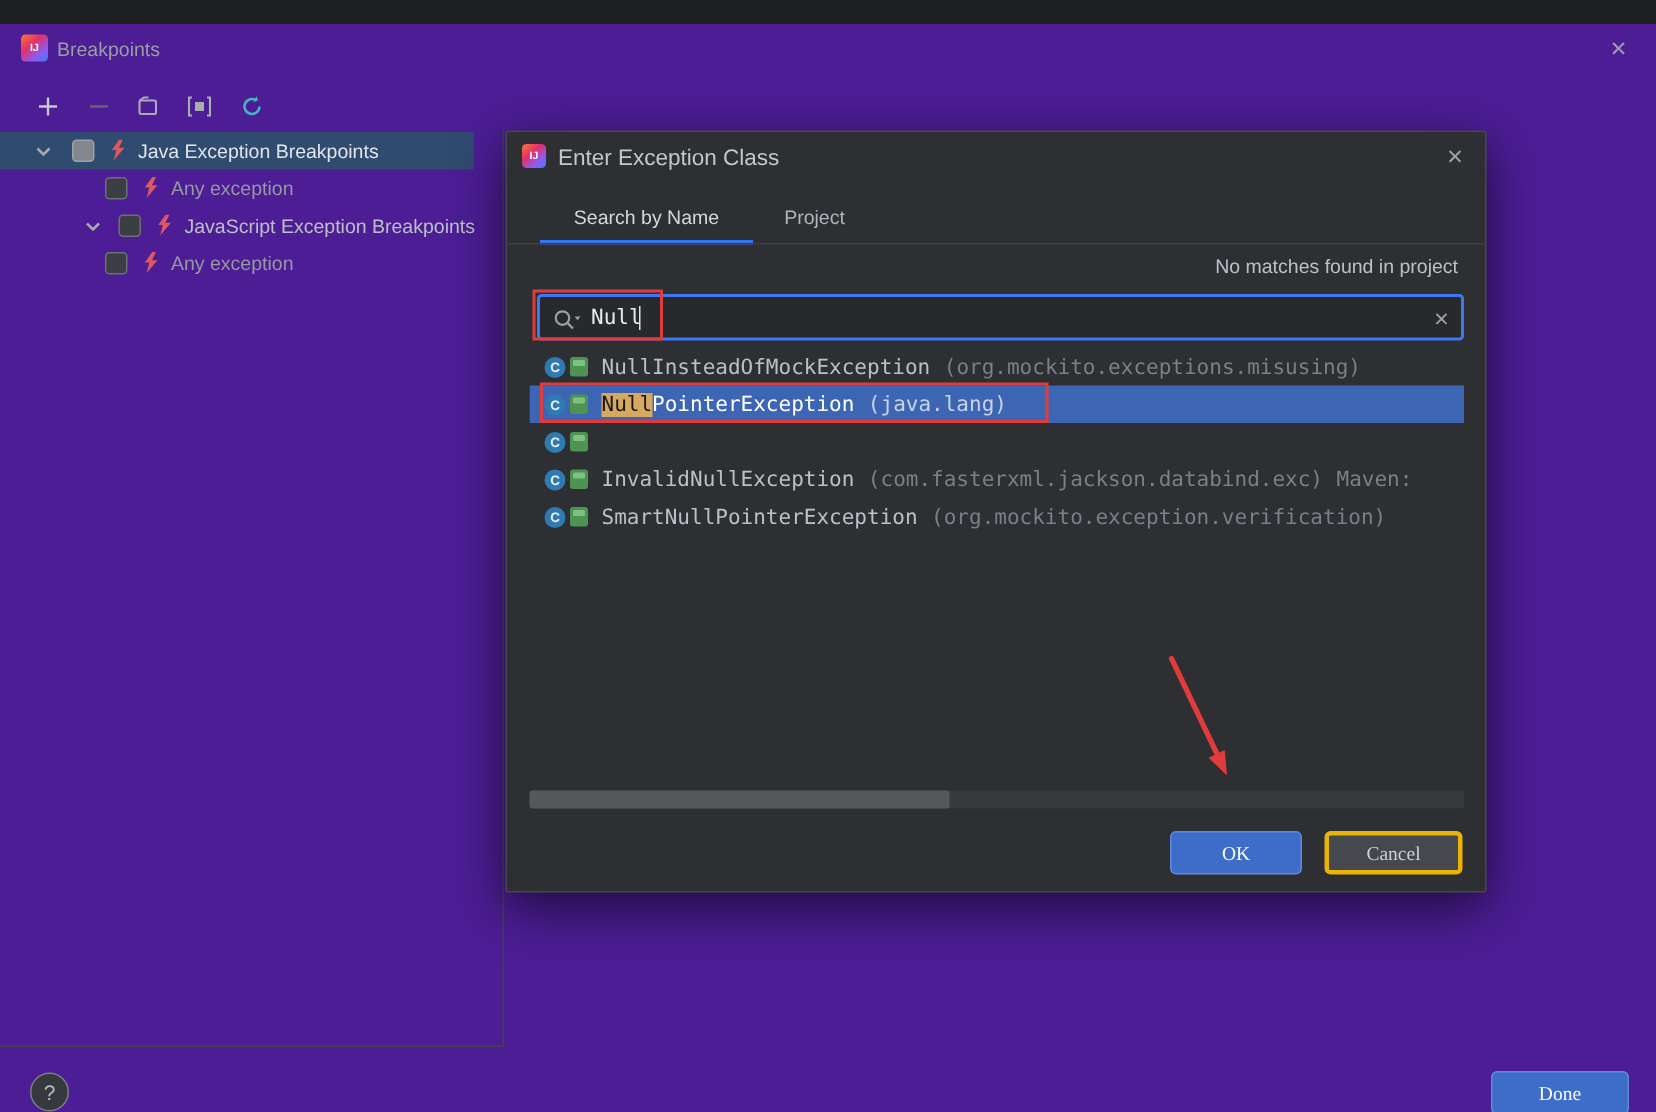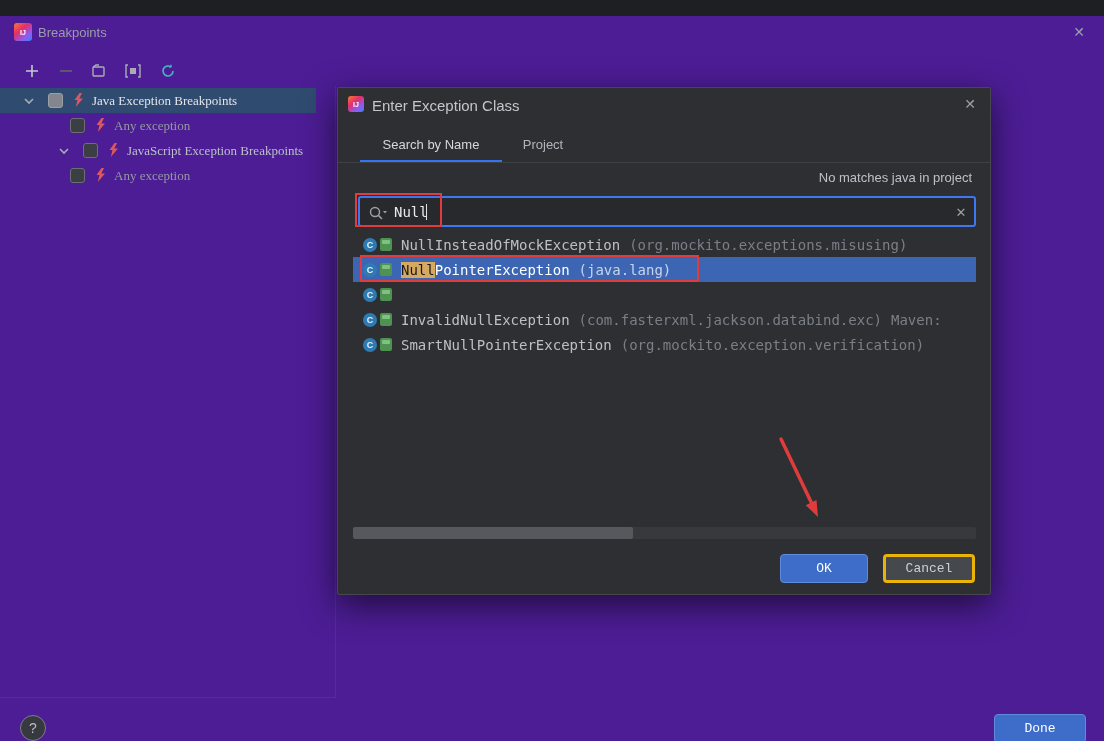--- a/index.html
+++ b/index.html
@@ -25,21 +25,21 @@
     background:transparent; border:none; color:#9aa0a6; cursor:pointer;
     font-size:14px; display:flex; align-items:center; justify-content:center;
   }
 
   
   .tb-btn { position:absolute; top:44px; width:24px; height:24px; background:transparent;
     border:none; display:flex; align-items:center; justify-content:center; cursor:pointer; }
 
   
   .tree-row { position:absolute; left:0; width:316px; height:25px;
-    display:flex; align-items:center; cursor:pointer; white-space:nowrap;font-family:Liberation Serif, serif; }
+    display:flex; align-items:center; cursor:pointer; white-space:nowrap; }
   .tree-row.selected { background:#2f4b70; }
   .chevron { width:14px; height:14px; margin-left:22px; display:flex; align-items:center; justify-content:center; }
   .checkbox { width:15px; height:15px; border-radius:3px; border:1px solid #6b6f76; background:#3b3e42; flex:0 0 auto; }
   .checkbox.lit { background:#83878d; border-color:#9ba0a7; }
   .bolt { width:14px; height:15px; display:flex; align-items:center; justify-content:center; flex:0 0 auto; }
   .tree-label { margin-left:7px; color:#bcc0c6; }
   .tree-row.selected .tree-label { color:#e2e5ea; }
   .tree-label.dim { color:#9599a0; }
   .panel-line { position:absolute; background:#414449; }
 
@@ -83,21 +83,21 @@
   .rmatch { background:#d7a85f; color:#17181b; margin-left:9px; }
   .rrest { color:#ffffff; }
   .rpkg { color:#7b7f87; margin-left:9px; }
   .result-row.selected .rpkg { color:#c9d4ec; }
   .rorigin { color:#7b7f87; margin-left:9px; }
 
   .scroll-track { position:absolute; left:15px; top:439px; width:623px; height:12px; background:#38393c; border-radius:2px; }
   .scroll-thumb { position:absolute; left:0; top:0; width:280px; height:12px; background:#55585c; border-radius:2px; cursor:grab; }
 
   .btn { position:absolute; height:29px; border-radius:4px; font-size:13px; cursor:pointer;
-    font-family:Liberation Mono, monospace; }
+    font-family:Liberation Serif, serif; }
   .btn-blue { background:#3d6dc9; border:1px solid #5f8bdd; color:#ffffff; }
   .btn-gray { background:#45484d; border:3px solid #eab308; color:#cdd0d5; }
 
   
   .help-btn { position:absolute; left:20px; top:699px; width:26px; height:26px; border-radius:50%;
     background:#36393d; border:1px solid #7b7f86; color:#b9bdc3; font-size:14px;
     display:flex; align-items:center; justify-content:center; cursor:pointer; }
 
   
   .anno-rect { position:absolute; border:2px solid #e03c3c; pointer-events:none; }
@@ -218,21 +218,21 @@
     <div class="abs" style="left:0;top:0;width:652px;height:32px;">
       <div class="logo abs" style="left:10px;top:8px;width:16px;height:16px;">IJ</div>
       <span class="dlg-title abs" style="left:34px;top:9px;">Enter Exception Class</span>
       <button class="icon-btn abs" style="left:620px;top:5px;width:24px;height:22px;">✕</button>
     </div>
 
     <div class="tab active" style="left:22px;width:142px;">Search by Name</div>
     <div class="tab inactive" style="left:170px;width:70px;">Project</div>
     <div class="tabs-underline"></div>
 
-    <div class="status">No matches java in project</div>
+    <div class="status">No matches found in project</div>
 
     <div class="search-field">
       <span class="abs" style="left:8px;top:7px;">
         <svg width="20" height="16" viewBox="0 0 20 16">
             <circle cx="7" cy="7" r="4.5" fill="none" stroke="#9b9fa6" stroke-width="1.5"></circle>
             <path d="M10.4 10.4L14 14" stroke="#9b9fa6" stroke-width="1.5"></path>
             <path d="M15 6l2 2.5 2-2.5z" fill="#9b9fa6"></path>
           </svg>
       </span>
       <input type="text" spellcheck="false" value="Null" style="">

